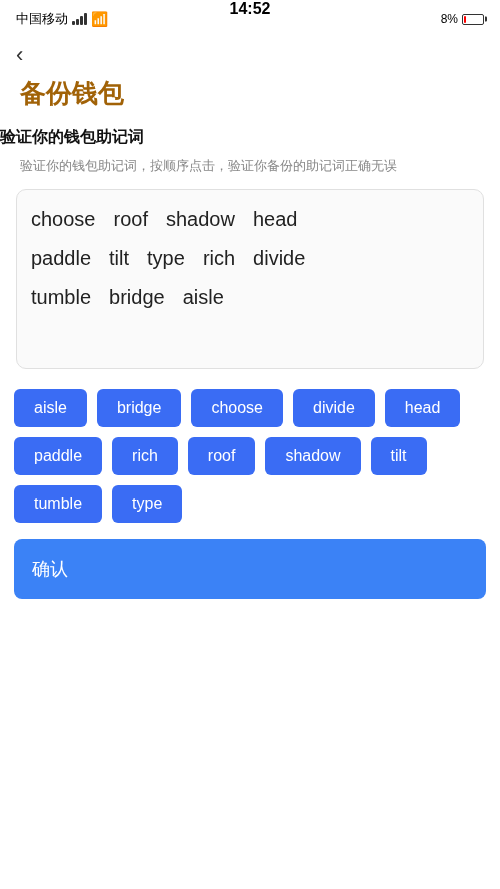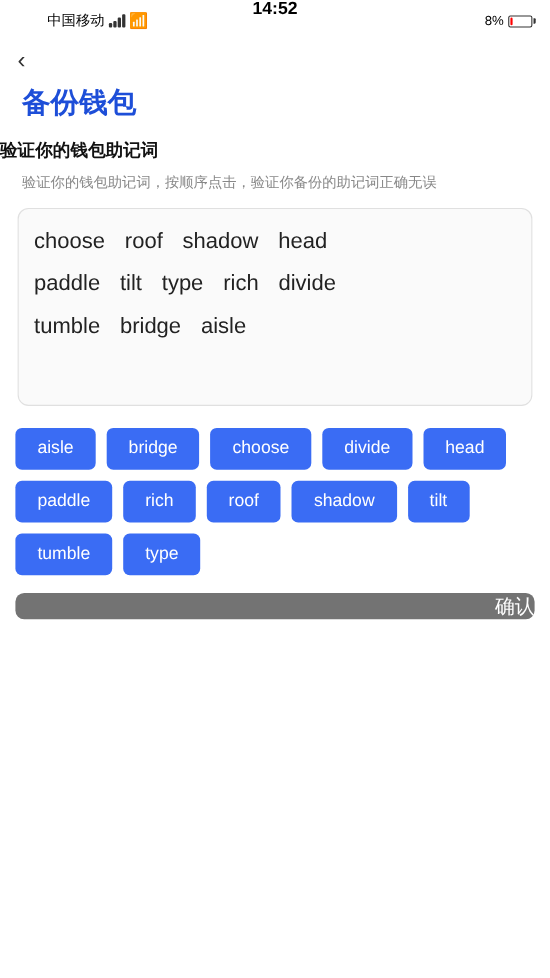--- a/index.html
+++ b/index.html
@@ -13,21 +13,20 @@
     }
 
     
     .status-bar {
       display: flex;
       justify-content: space-between;
       align-items: center;
       padding: 10px 16px 6px 16px;
       font-size: 13px;
       font-weight: 500;
-      margin-left: 27px;
     }
     .status-left {
       display: flex;
       align-items: center;
       gap: 4px;
       font-size: 13px;
     }
     .status-center {
       font-size: 16px;
       font-weight: 600;
@@ -77,21 +76,21 @@
       font-size: 22px;
       color: #333;
       cursor: pointer;
       display: inline-block;
     }
 
     
     .page-title {
       font-size: 26px;
       font-weight: 700;
-      color: #1d4ed8;
+      color: #a16207;
       padding: 4px 20px 16px 20px;
     }
 
     
     .section-title {
       text-align: left;
       font-size: 16px;
       font-weight: 600;
       color: #111;
       margin-bottom: 8px;
@@ -153,28 +152,29 @@
       font-size: 16px;
       cursor: pointer;
       font-family: inherit;
     }
 
     
     .confirm-btn {
       display: block;
       width: calc(100% - 28px);
       margin: 8px 14px 0 14px;
-      background: #737373;
+      background: #3b82f6;
       color: #fff;
       border: none;
       border-radius: 8px;
+      padding: 18px;
       font-size: 18px;
       cursor: pointer;
       font-family: inherit;
-      text-align: right;
+      text-align: left;
     }
 
     
     .signal-bars {
       display: inline-flex;
       align-items: flex-end;
       gap: 1px;
       height: 14px;
     }
     .signal-bar {

